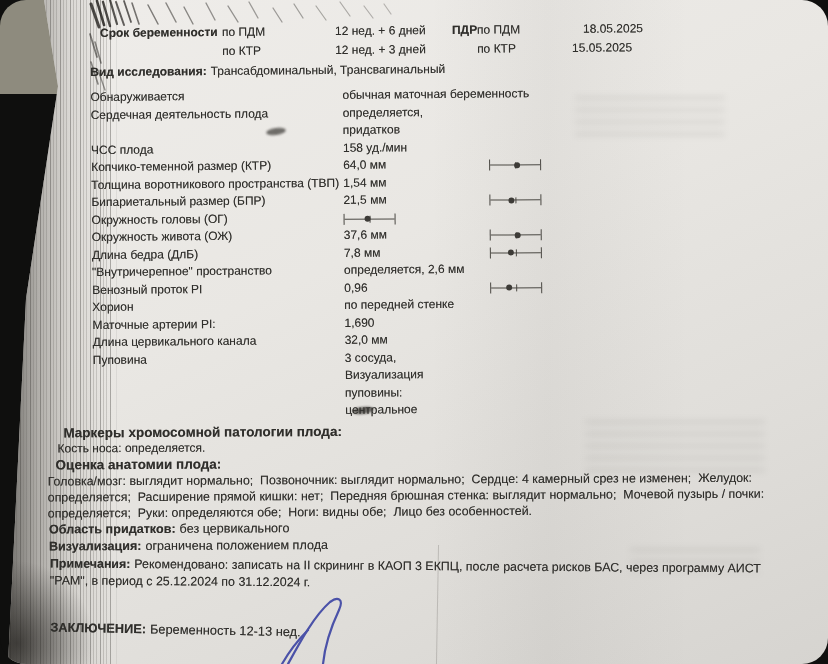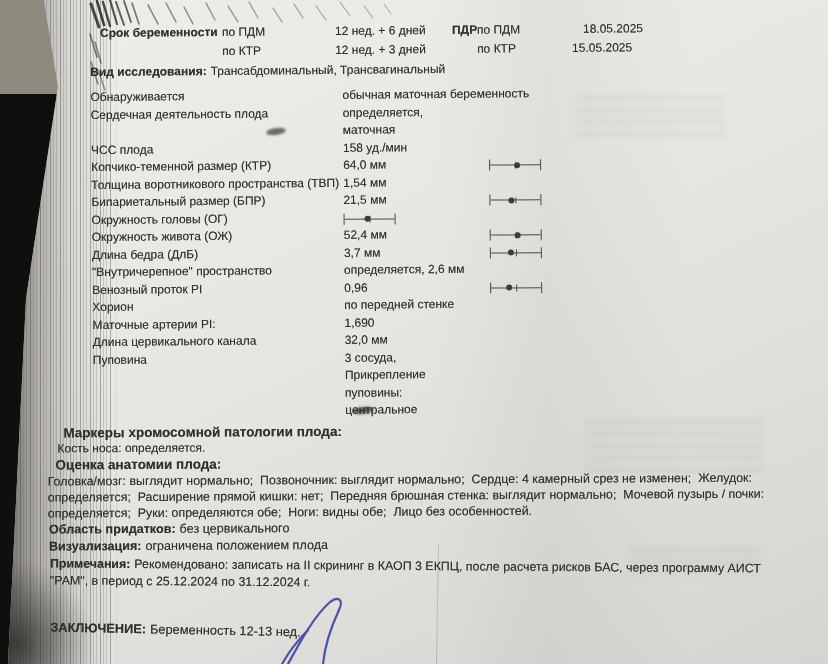--- a/index.html
+++ b/index.html
@@ -1,18 +1,18 @@
 <!DOCTYPE html>
 <html><head>
 <meta charset="utf-8">
 <style>
   html,body{margin:0;padding:0;}
   body{width:828px;height:664px;overflow:hidden;background:#0f0f0e;
        font-family:"Liberation Sans", sans-serif;}
-  .photo{position:relative;width:828px;height:664px;overflow:hidden;background:#0f0f0e;}
+  .photo{position:relative;width:828px;height:664px;overflow:hidden;background:#0f0f0e;border-radius:26px;}
   .corner{position:absolute;left:0;top:0;width:70px;height:94px;background:#8e8b7e;}
   .paper{position:absolute;left:0;top:0;width:828px;height:664px;
          background:linear-gradient(155deg,#efedea 0%,#e9e7e3 40%,#e0deda 72%,#d6d4d0 100%);
          clip-path:polygon(44px 0%,100% 0%,100% 100%,8px 100%,26px 45%,58px 13%);}
   .edge-band{position:absolute;left:0;top:0;width:112px;height:664px;
     background:
       repeating-linear-gradient(90deg, rgba(62,60,56,.38) 0 1px, rgba(0,0,0,0) 1px 3px,
         rgba(115,112,107,.30) 3px 4px, rgba(0,0,0,0) 4px 6px, rgba(90,88,84,.22) 6px 7px, rgba(0,0,0,0) 7px 10px),
       linear-gradient(90deg, rgba(80,78,74,.88) 0%, rgba(130,127,122,.55) 34%,
         rgba(175,172,167,.32) 62%, rgba(225,223,219,0) 100%);}
@@ -142,21 +142,21 @@
           <span class="p-label">Обнаруживается</span>
           <span class="p-val">
               <span class="p-line">обычная маточная беременность</span>
             </span>
         </div>
 
         <div class="p-row">
           <span class="p-label">Сердечная деятельность плода</span>
           <span class="p-val">
             <span class="p-line">определяется,</span>
-            <span class="p-line">маточная</span>
+            <span class="p-line">придатков</span>
           </span>
         </div>
 
         <div class="p-row">
           <span class="p-label">ЧСС плода</span>
           <span class="p-val">
               <span class="p-line">158 уд./мин</span>
             </span>
         </div>
 
@@ -193,32 +193,32 @@
           <span class="p-label">Окружность головы (ОГ)</span>
           <span class="bar">
               <span class="bar-mid"></span>
               <span class="bar-dot" style="left: 45%;"></span>
             </span>
         </div>
 
         <div class="p-row">
           <span class="p-label">Окружность живота (ОЖ)</span>
           <span class="p-val">
-              <span class="p-line">52,4 мм</span>
+              <span class="p-line">37,6 мм</span>
             </span>
           <span class="bar">
               <span class="bar-mid"></span>
               <span class="bar-dot" style="left: 54%;"></span>
             </span>
         </div>
 
         <div class="p-row">
           <span class="p-label">Длина бедра (ДлБ)</span>
           <span class="p-val">
-              <span class="p-line">3,7 мм</span>
+              <span class="p-line">7,8 мм</span>
             </span>
           <span class="bar">
               <span class="bar-mid"></span>
               <span class="bar-dot" style="left: 40%;"></span>
             </span>
         </div>
 
         <div class="p-row">
           <span class="p-label">"Внутричерепное" пространство</span>
           <span class="p-val">
@@ -255,21 +255,21 @@
           <span class="p-label">Длина цервикального канала</span>
           <span class="p-val">
               <span class="p-line">32,0 мм</span>
             </span>
         </div>
 
         <div class="p-row">
           <span class="p-label">Пуповина</span>
           <span class="p-val">
             <span class="p-line">3 сосуда,</span>
-            <span class="p-line">Прикрепление</span>
+            <span class="p-line">Визуализация</span>
             <span class="p-line">пуповины:</span>
             <span class="p-line">центральное</span>
           </span>
         </div>
       </div>
 
       <div class="lower">
         <div class="markers-h h-bold">Маркеры хромосомной патологии плода:</div>
         <div class="nasal">Кость носа: определяется.</div>
         <div class="anatomy-h h-bold">Оценка анатомии плода:</div>

